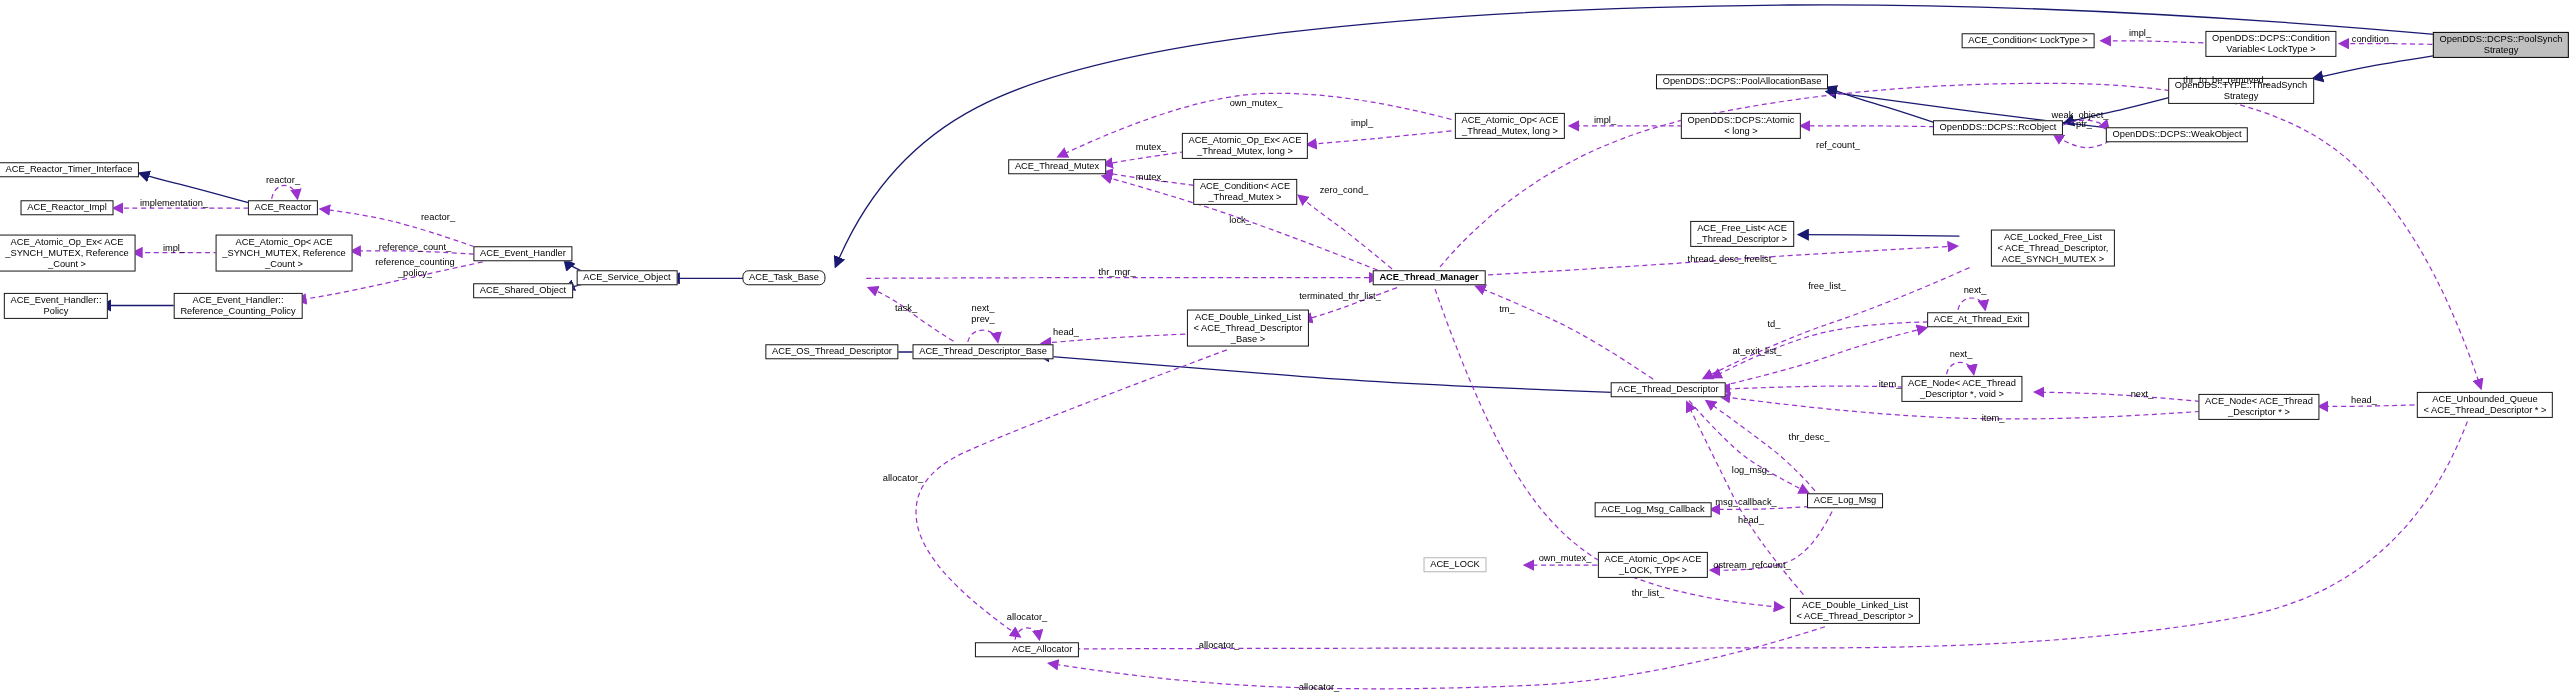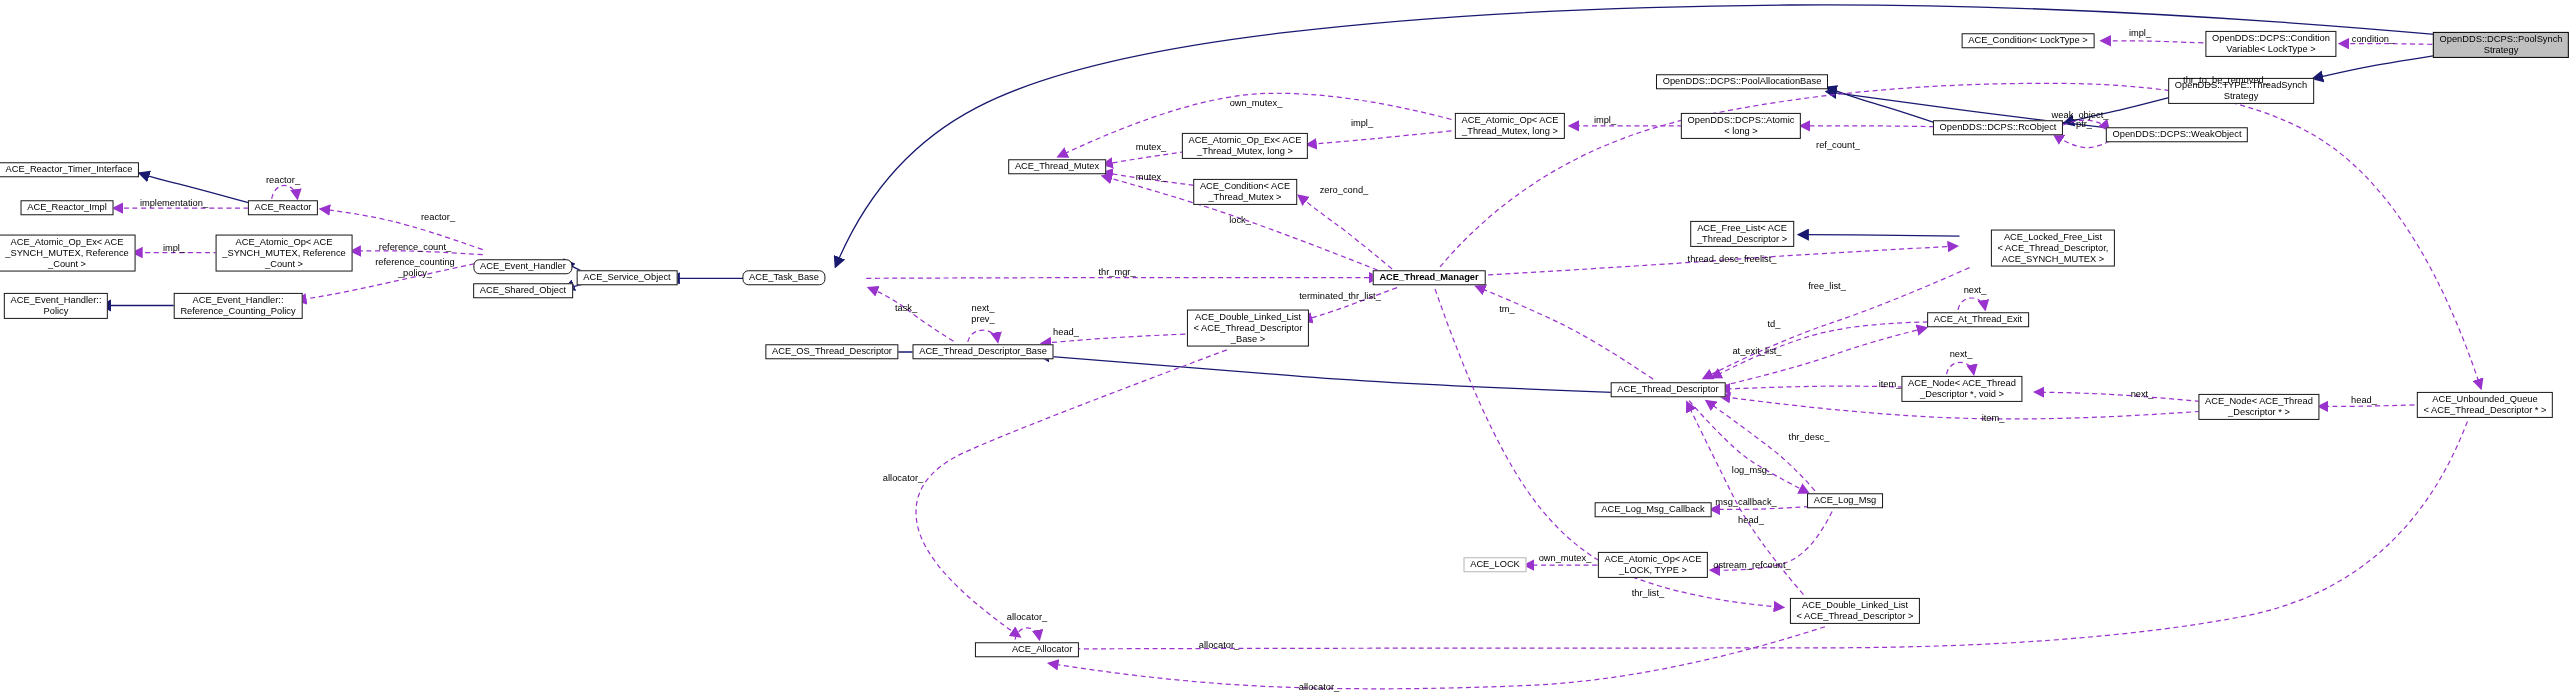--- a/index.html
+++ b/index.html
@@ -118,21 +118,21 @@
         <div>_Count &gt;</div>
       </div>
       <div class="node" style="left: 56px; top: 306px;">
         <div>ACE_Event_Handler::</div>
         <div>Policy</div>
       </div>
       <div class="node" style="left: 238px; top: 306px;">
         <div>ACE_Event_Handler::</div>
         <div>Reference_Counting_Policy</div>
       </div>
-      <div class="node" style="left: 523px; top: 267px; border-radius: 6px;">
+      <div class="node" style="left: 523px; top: 254px;">
         <div>ACE_Event_Handler</div>
       </div>
       <div class="node" style="left: 523px; top: 291px;">
         <div>ACE_Shared_Object</div>
       </div>
       <div class="node" style="left: 627px; top: 278px;">
         <div>ACE_Service_Object</div>
       </div>
       <div class="node" style="left: 784px; top: 278px; border-radius: 6px;">
         <div>ACE_Task_Base</div>
@@ -220,21 +220,21 @@
       <div class="node" style="left: 2485px; top: 405px;">
         <div>ACE_Unbounded_Queue</div>
         <div>&lt; ACE_Thread_Descriptor * &gt;</div>
       </div>
       <div class="node" style="left: 1653px; top: 510px;">
         <div>ACE_Log_Msg_Callback</div>
       </div>
       <div class="node" style="left: 1845px; top: 501px;">
         <div>ACE_Log_Msg</div>
       </div>
-      <div class="node muted" style="left: 1495px; top: 565px;">
+      <div class="node muted" style="left: 1455px; top: 565px;">
         <div>ACE_LOCK</div>
       </div>
       <div class="node" style="left: 1653px; top: 565px;">
         <div>ACE_Atomic_Op&lt; ACE</div>
         <div>_LOCK, TYPE &gt;</div>
       </div>
       <div class="node" style="left: 1855px; top: 611px;">
         <div>ACE_Double_Linked_List</div>
         <div>&lt; ACE_Thread_Descriptor &gt;</div>
       </div>

